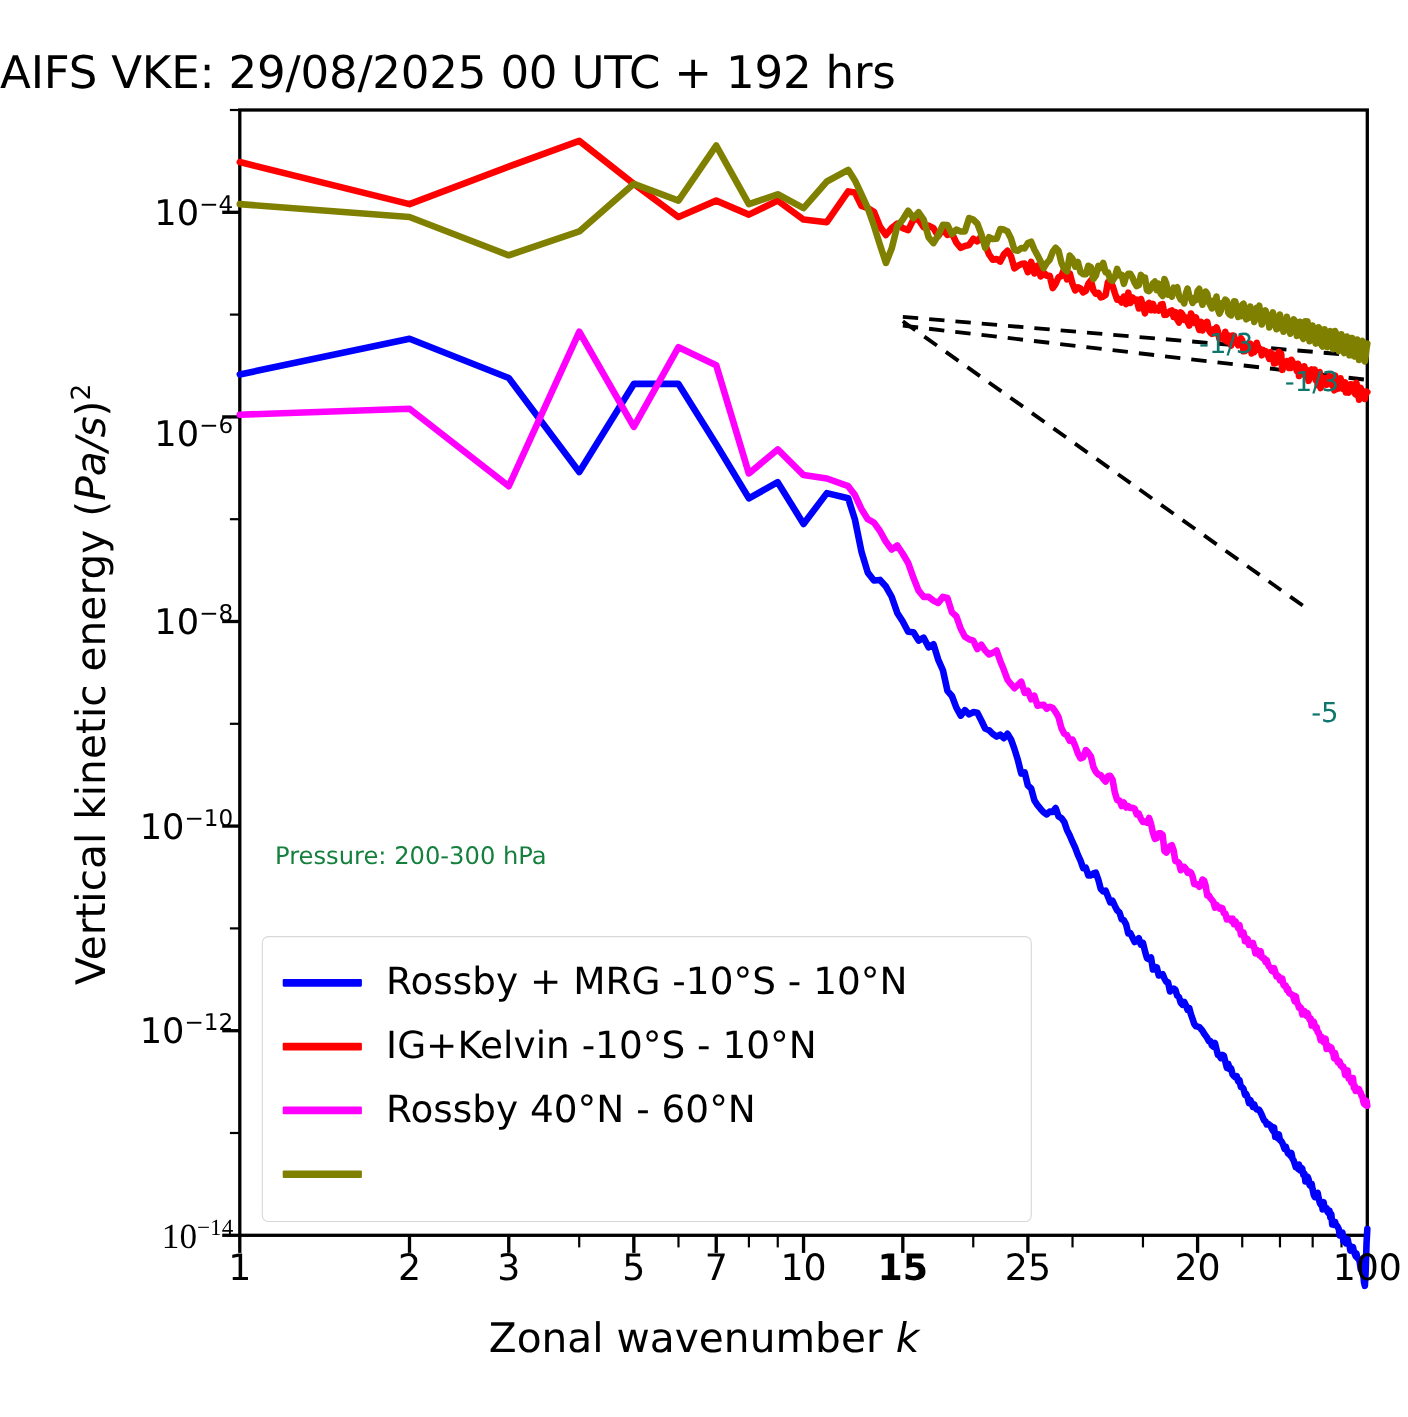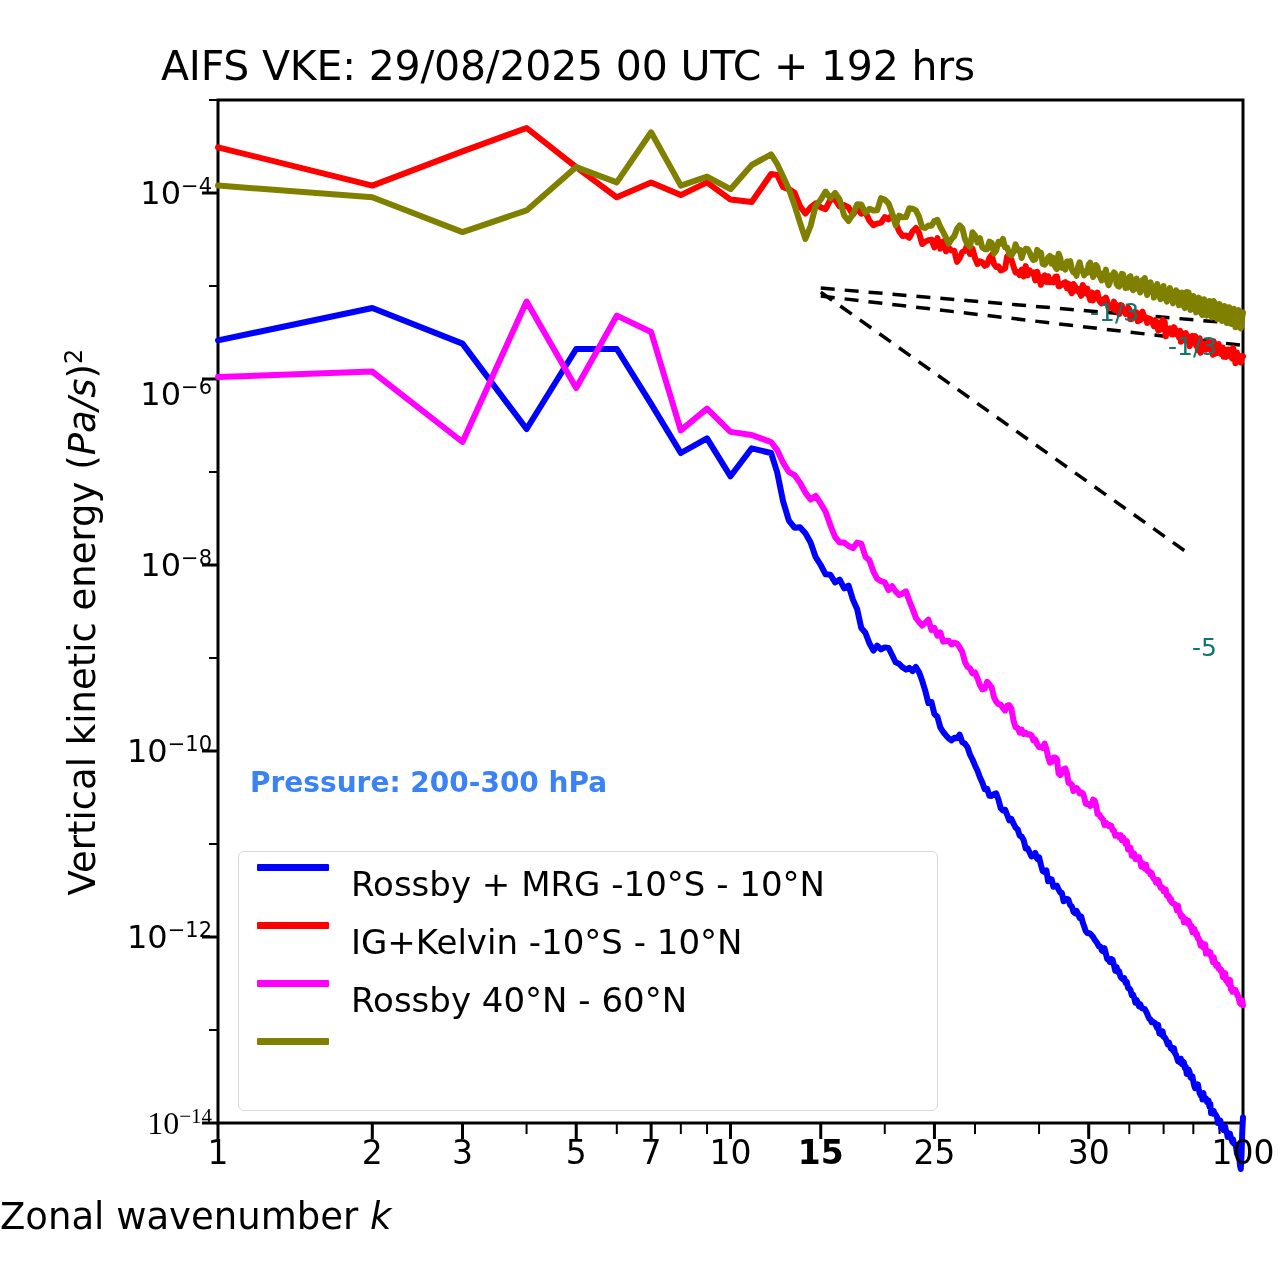--- a/index.html
+++ b/index.html
@@ -13,21 +13,21 @@
     height: 1288px;
     background: #ffffff;
     font-family: "DejaVu Sans", sans-serif;
     overflow: hidden;
   }
   #chart-title {
     position: absolute;
     left: 0;
     top: 42px;
     width: 1136px;
-    text-align: center;
+    text-align: left;
     font-size: 41px;
     color: #000000;
     letter-spacing: -0.2px;
     white-space: nowrap;
   }
   #ylabel {
     position: absolute;
     left: -318px;
     top: 600px;
     width: 800px;
@@ -38,20 +38,21 @@
     color: #000000;
     white-space: nowrap;
   }
   #ylabel .it { font-style: italic; }
   #ylabel .sup { font-size: 24px; vertical-align: super; }
   #xlabel {
     position: absolute;
     left: 0;
     top: 1195px;
     width: 1280px;
+    text-align: center;
     font-size: 37px;
     color: #000000;
   }
   #xlabel .it { font-style: italic; }
   #plot-svg {
     position: absolute;
     left: 0;
     top: 0;
   }
   .ytick-label {
@@ -69,39 +70,38 @@
     font-size: 33px;
     color: #000000;
     white-space: nowrap;
     transform: translateX(-50%);
     top: 1133px;
   }
   #pressure-note {
     position: absolute;
     left: 250px;
     top: 766px;
-    font-size: 28px;
-    color: #3b82f6;
-    white-space: nowrap;
-    font-weight: bold;
+    font-size: 22px;
+    color: #15803d;
+    white-space: nowrap;
   }
   #legend {
     position: absolute;
     left: 238px;
     top: 851px;
     width: 700px;
     box-sizing: border-box;
     border: 1px solid #d8d8d8;
     border-radius: 6px;
     background: #ffffff;
     padding: 12px 18px 14px 18px;
   }
   .legend-row {
     display: flex;
-    align-items: flex-start;
+    align-items: center;
     height: 58px;
   }
   .legend-swatch {
     width: 72px;
     height: 7px;
     margin-right: 22px;
     flex: 0 0 auto;
     border-radius: 1px;
   }
   .legend-text {
@@ -203,21 +203,21 @@
     </div>
   <div id="xtick-labels">
       <div class="xtick-label" style="left: 218px;">1</div>
       <div class="xtick-label" style="left: 372.278px;">2</div>
       <div class="xtick-label" style="left: 462.525px;">3</div>
       <div class="xtick-label" style="left: 576.222px;">5</div>
       <div class="xtick-label" style="left: 651.113px;">7</div>
       <div class="xtick-label" style="left: 730.5px;">10</div>
       <div class="xtick-label" style="left: 820.747px; font-weight: bold;">15</div>
       <div class="xtick-label" style="left: 934.444px;">25</div>
-      <div class="xtick-label" style="left: 1088.72px;">30</div>
+      <div class="xtick-label" style="left: 1088.72px;">20</div>
       <div class="xtick-label" style="left: 1243px; text-align: center;">100</div>
     </div>
 
   <div id="pressure-note">Pressure: 200-300 hPa</div>
 
   <div class="slope-ann" style="left:1090px; top:298px;">-1/3</div>
   <div class="slope-ann" style="left:1168px; top:332px;">-1/3</div>
   <div class="slope-ann" style="left:1192px; top:633px;">-5</div>
 
   <div id="legend">

